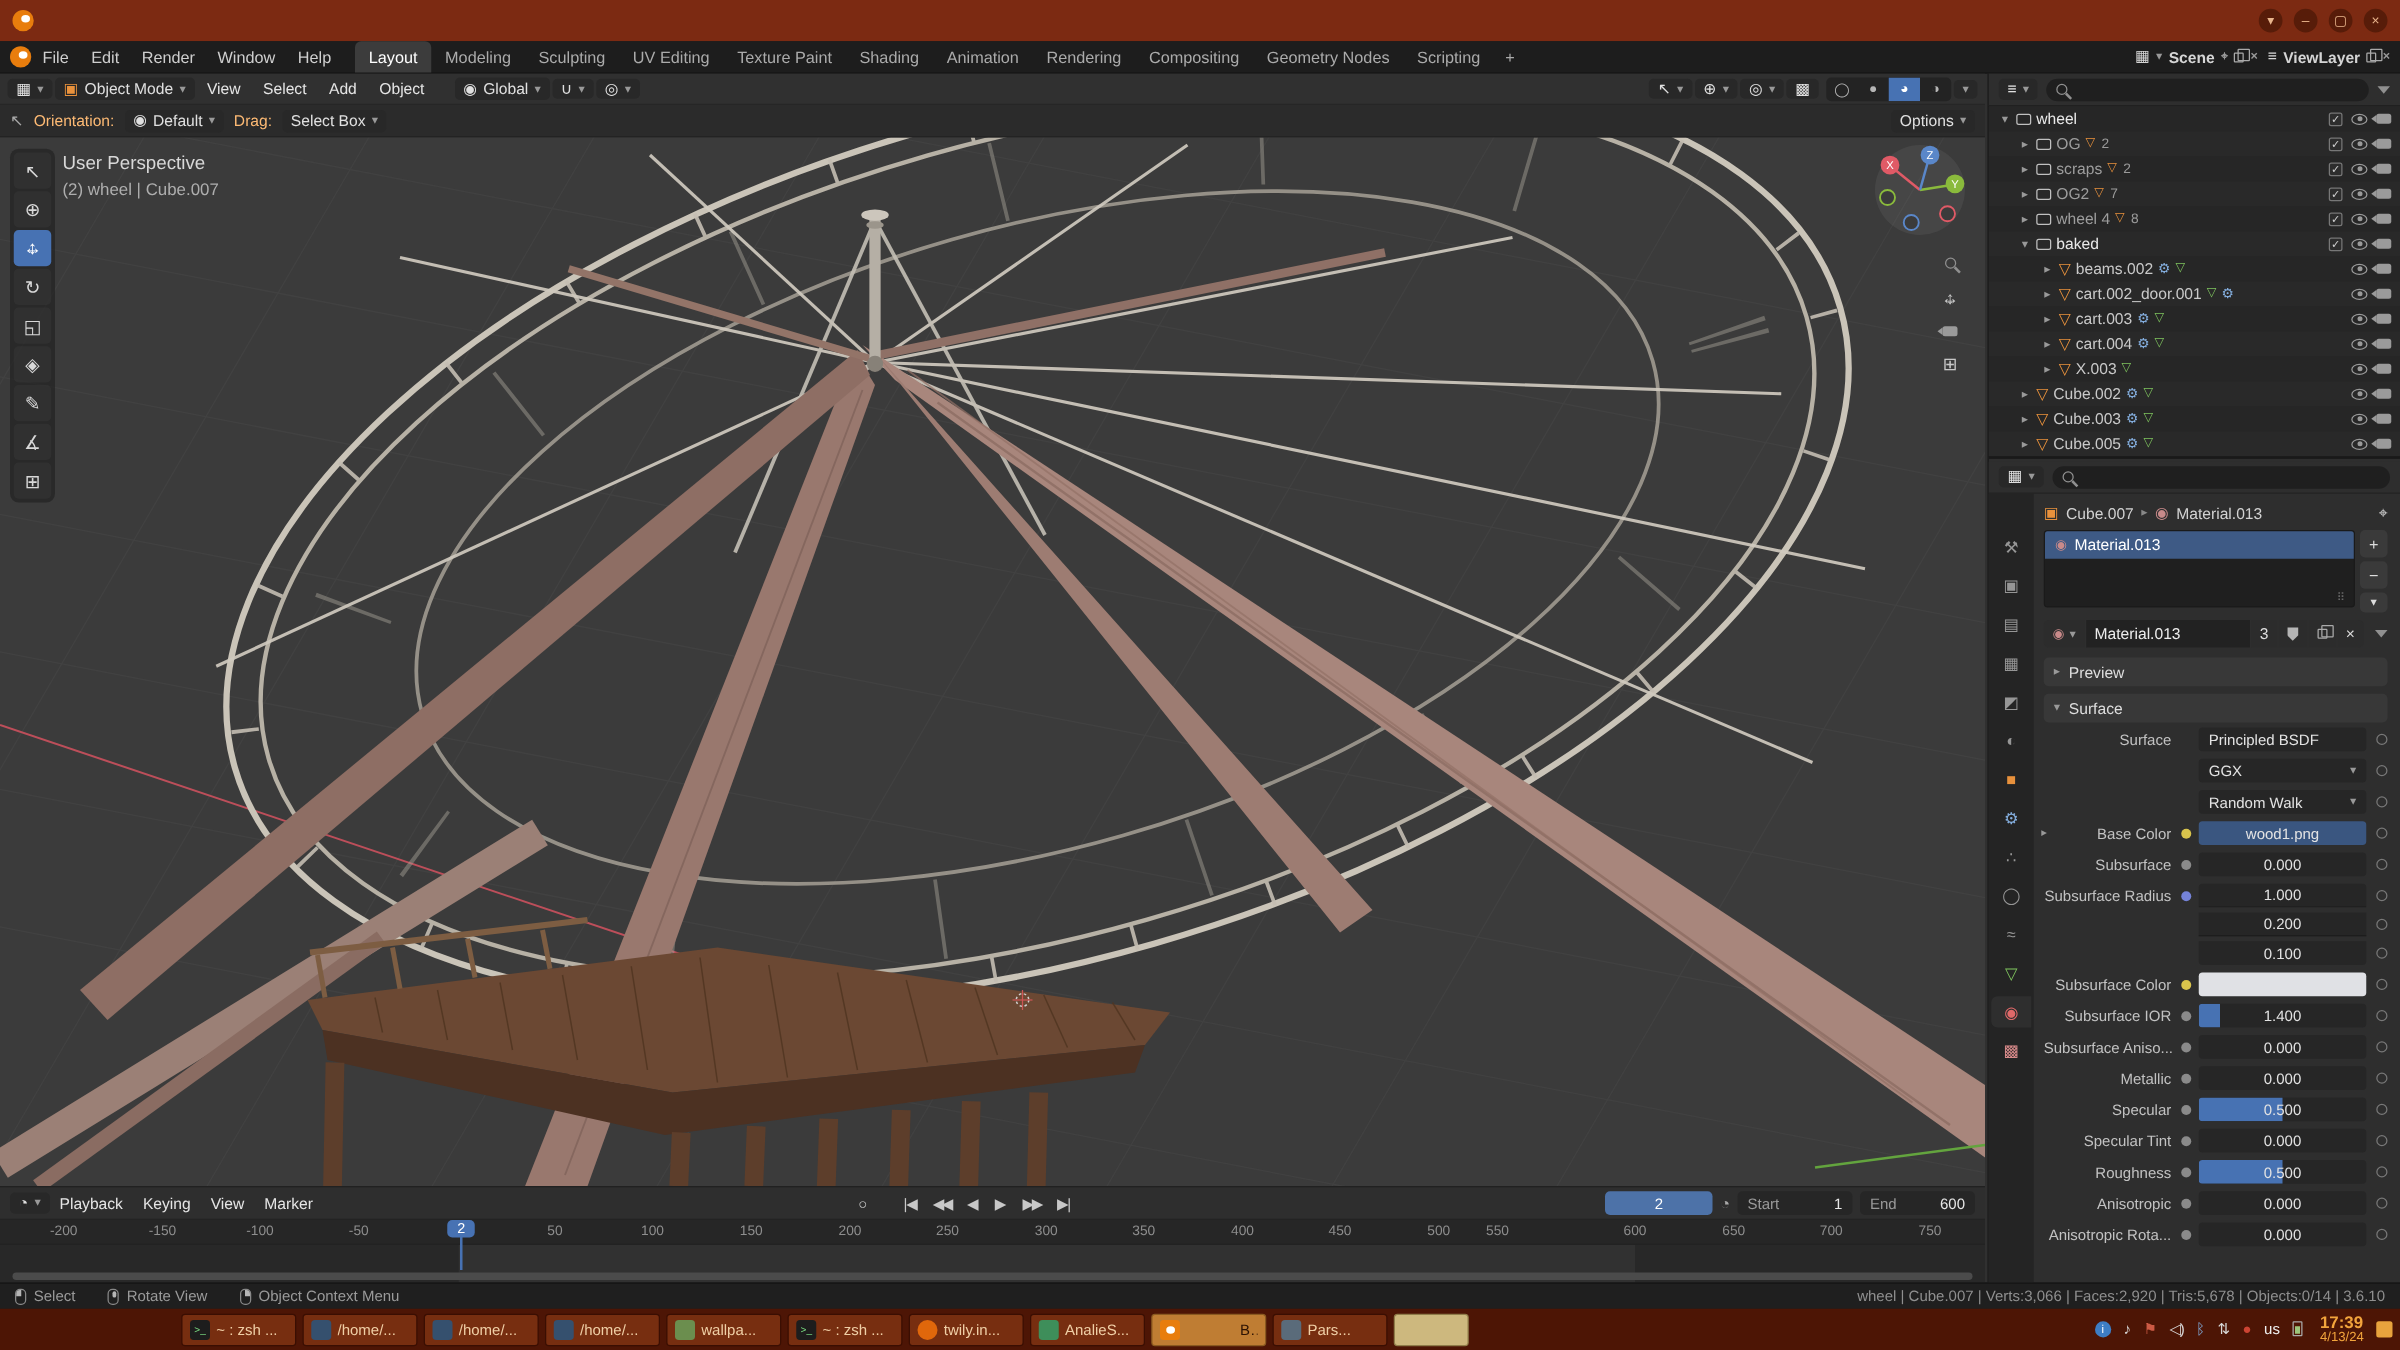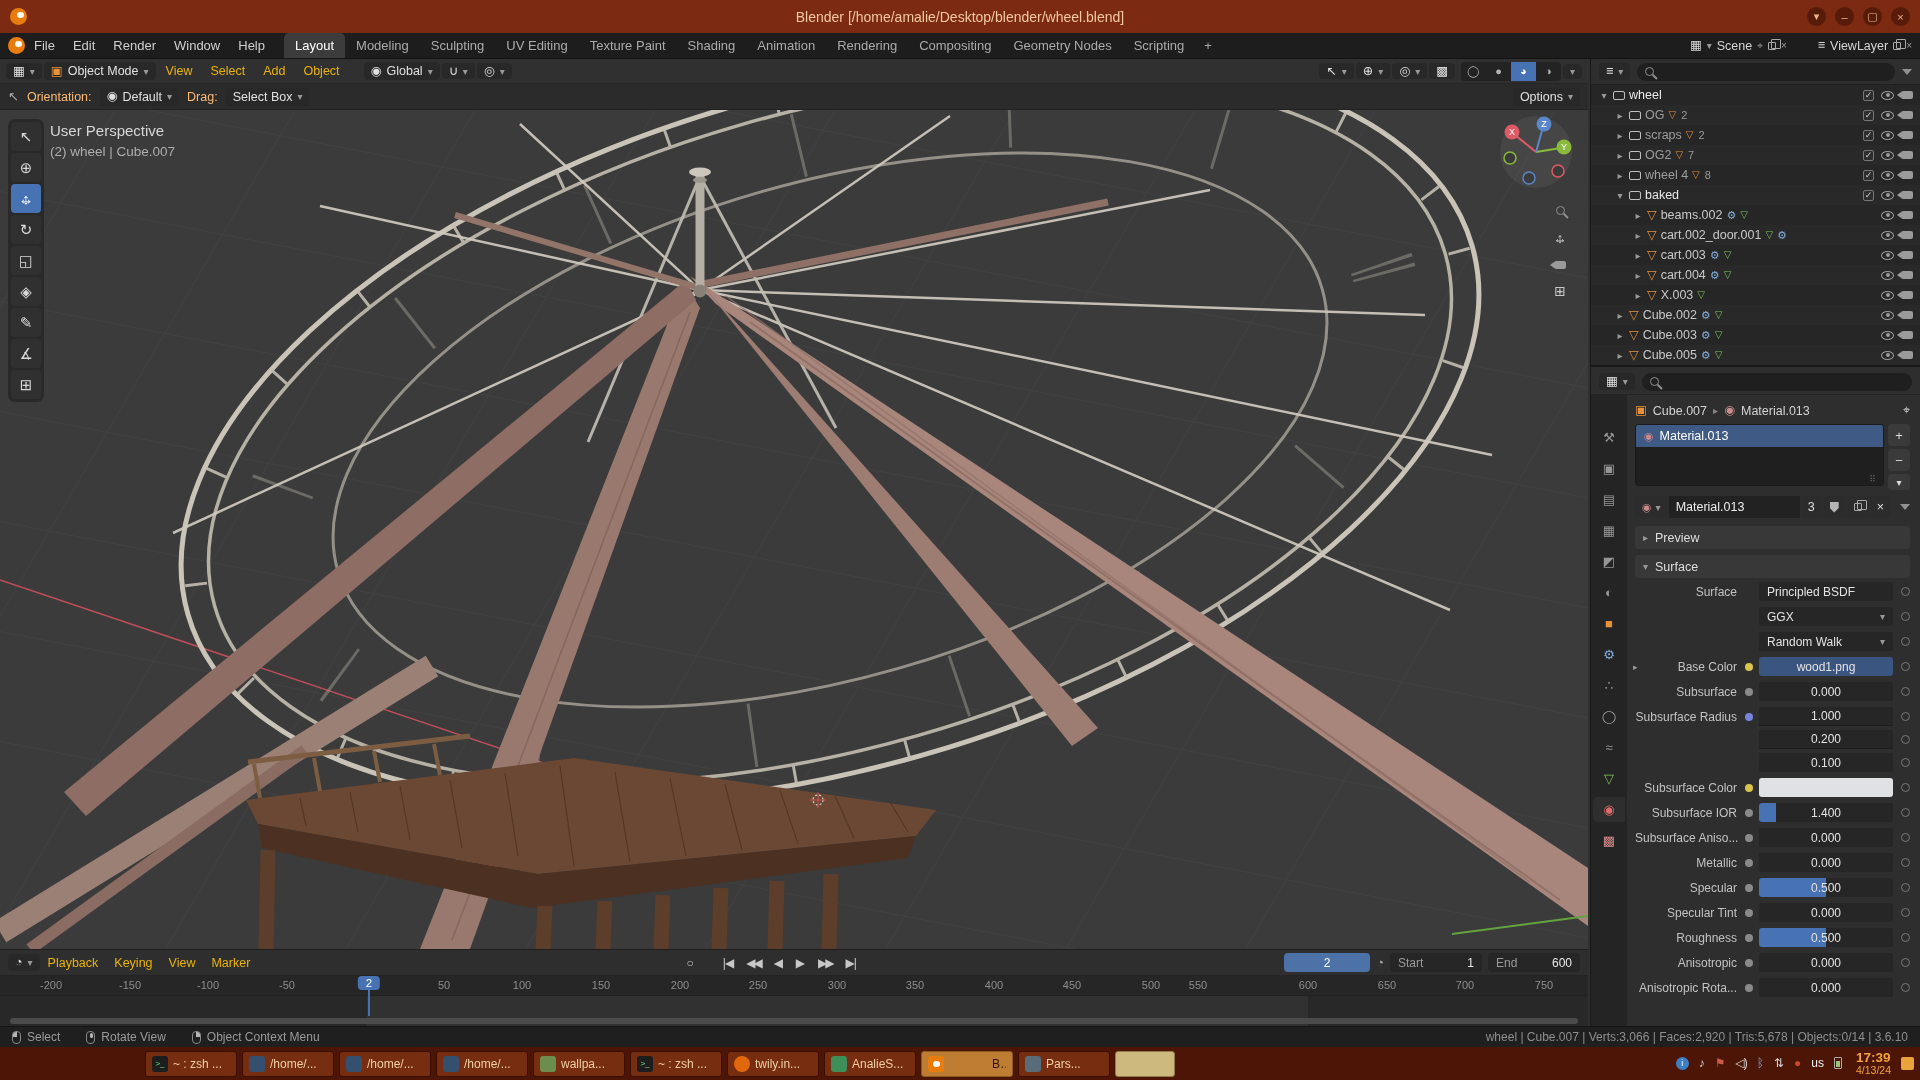--- a/index.html
+++ b/index.html
@@ -82,32 +82,32 @@
 #titlebar .controls{margin-left:auto;display:flex;gap:9px;z-index:2;}
 .wbtn{width:19px;height:19px;border-radius:50%;background:#571c09;color:#e9b58c;font-size:11px;display:flex;align-items:center;justify-content:center;}
 
 
 #topbar{position:absolute;top:33px;left:0;right:0;height:26px;background:#1d1d1d;display:flex;align-items:center;padding:0 8px;border-bottom:1px solid #131313;}
 .menu-item{padding:0 9px;height:100%;display:flex;align-items:center;color:#cfcfcf;font-size:13px;}
 .ws-tabs{display:flex;height:100%;margin-left:10px;}
 .ws-tab{padding:0 11px;height:100%;display:flex;align-items:center;color:#ababab;font-size:13px;white-space:nowrap;}
 .ws-tab.active{background:#3c3c3c;color:#fff;border-radius:5px 5px 0 0;}
 .ws-add{padding:0 9px;color:#ababab;display:flex;align-items:center;}
-#topbar .right{margin-left:auto;display:flex;align-items:flex-end;gap:31px;}
+#topbar .right{margin-left:auto;display:flex;align-items:flex-end;gap:8px;font-weight:bold;}
 .tb-chip{display:flex;align-items:center;gap:5px;color:#d5d5d5;font-size:12.5px;}
 .tb-chip .small{font-size:10px;color:#999;}
 
 
 #main{position:absolute;top:59px;left:0;right:0;height:967px;background:#303030;}
 #vp{position:absolute;left:0;top:0;width:1588px;height:967px;}
 #right{position:absolute;left:1590px;top:0;right:0;height:967px;background:#2e2e2e;border-left:1px solid #191919;}
 
 
 #vp-header{height:25px;background:#303030;display:flex;align-items:center;padding:0 6px;gap:2px;border-bottom:1px solid #262626;}
-.hdr-menu{padding:0 8px;color:#eab308;font-size:12.5px;}
+.hdr-menu{padding:0 8px;color:#e5e5e5;font-size:12.5px;}
 .dd{display:flex;align-items:center;gap:5px;background:#282828;border-radius:4px;padding:2px 7px;color:#e0e0e0;font-size:12.5px;}
 .dd .small,.small{font-size:10px;color:#999;}
 .hgap{width:12px;}
 .shade-group{display:flex;background:#232323;border-radius:4px;overflow:hidden;margin-left:4px;}
 .shade-btn{width:25px;height:19px;display:flex;align-items:center;justify-content:center;color:#b5b5b5;font-size:11px;}
 .shade-btn.active{background:#4772b3;color:#fff;}
 #vp-tools{height:26px;background:#2b2b2b;display:flex;align-items:center;padding:0 8px;gap:8px;border-bottom:1px solid #222;}
 #vp-tools .lbl{color:#fdba74;font-size:12.5px;}
 .options-btn{margin-left:auto;}
 
@@ -235,21 +235,20 @@
 #clock{color:#f2a43c;text-align:left;line-height:1.12;margin-left:4px;}
 #clock .t{font-weight:bold;font-size:13.5px;}
 #clock .d{font-size:10.5px;}
 .tray-swatch{width:13px;height:13px;background:#e8a33d;border-radius:2px;}
 </style>
 </head>
 <body>
 
 <div id="titlebar">
   <span class="blender-logo"></span>
-  <span class="title">Blender [/home/amalie/Desktop/blender/wheel.blend]</span>
   <span class="controls">
     <span class="wbtn g-tri-d"></span>
     <span class="wbtn">–</span>
     <span class="wbtn">▢</span>
     <span class="wbtn g-x"></span>
   </span>
 </div>
 
 <div id="topbar">
   <span class="blender-logo"></span>

